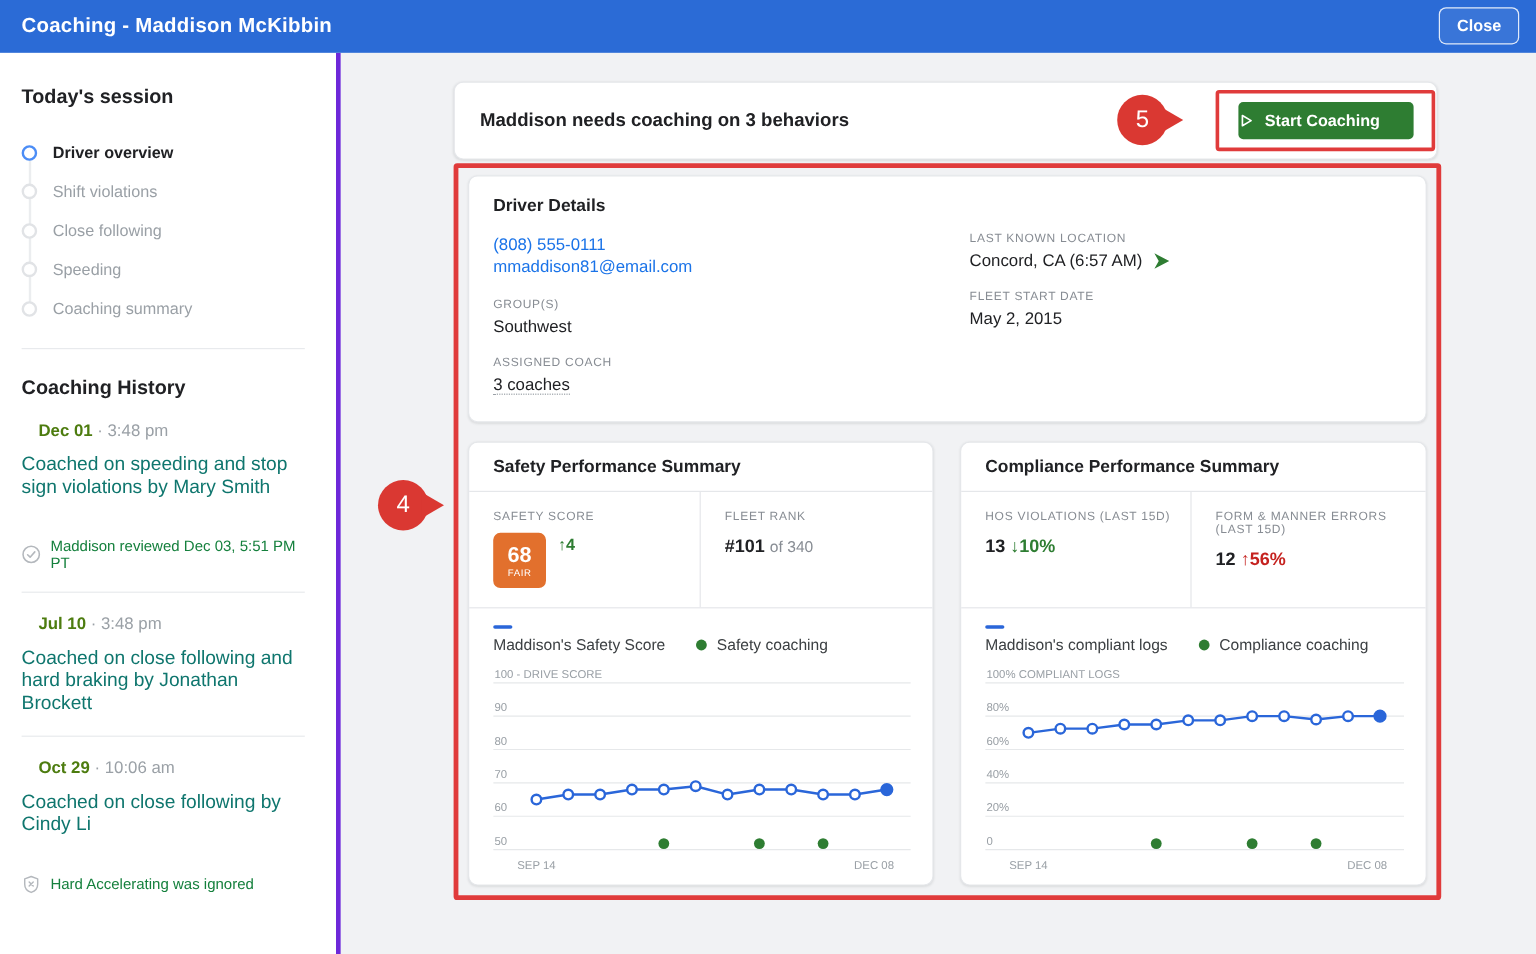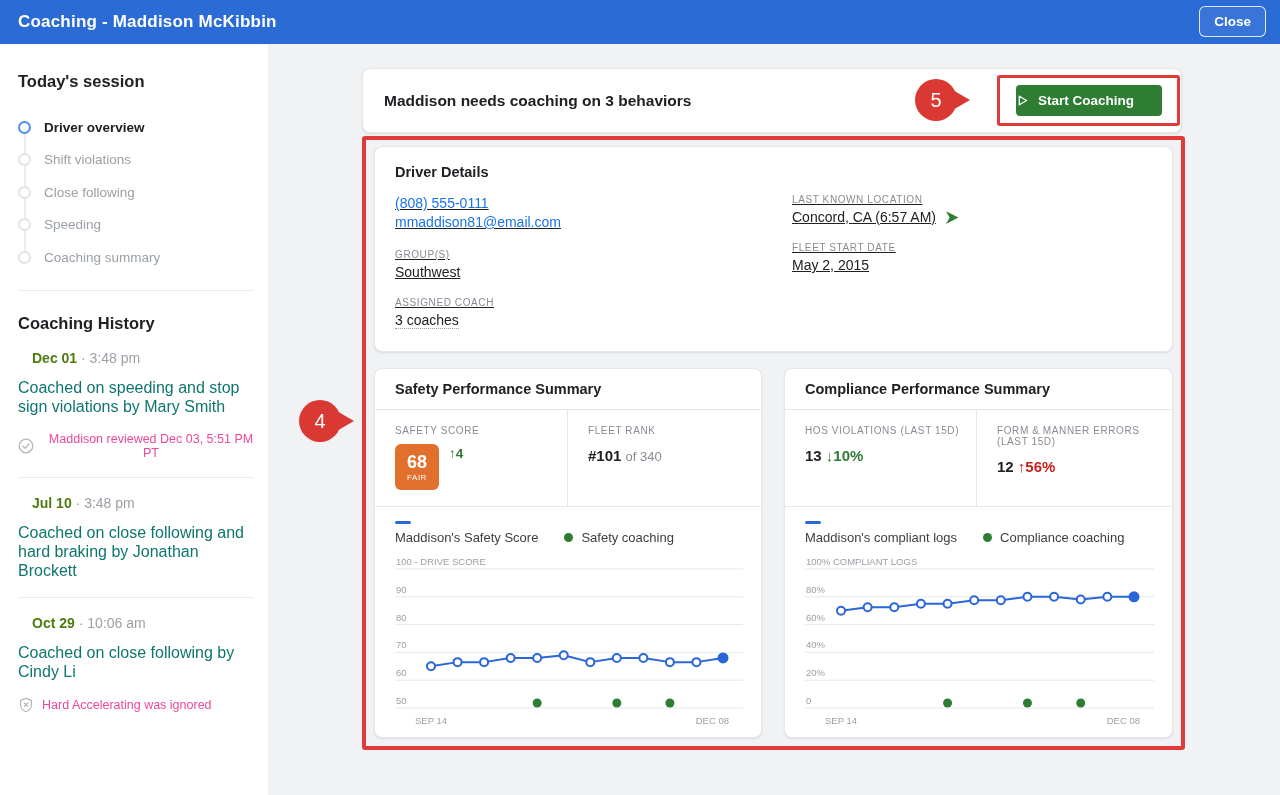--- a/index.html
+++ b/index.html
@@ -24,34 +24,34 @@
   .step.active .step-dot { border-color:#4c8df6; }
   .step-label { font-size:13.5px; color:#9aa0a6; }
   .step.active .step-label { color:#202124; font-weight:bold; }
   .side-divider { height:1px; background:#e8eaed; margin:16px 6px 0 0; }
   .history-title { font-size:16.5px; font-weight:bold; margin-top:23px; }
   .h-entry { padding-top:17px; }
   .h-daterow { font-size:14px; }
   .h-date { font-weight:bold; color:#4d7c0f;padding-left:14px; }
   .h-sep, .h-time { color:#9aa0a6; }
   .h-text { font-size:16px; color:#0f766e; line-height:19px; margin-top:12px; width:232px; }
-  .h-note { display:flex; align-items:center; gap:8px; margin-top:16px; color:#ec4899; font-size:12.5px;text-align:center; }
+  .h-note { display:flex; align-items:center; gap:8px; margin-top:32px; color:#15803d; font-size:12.5px; }
   .h-note svg { flex:0 0 auto; }
   .h-divider { height:1px; background:#e8eaed; margin:17px 6px 0 0; }
   
-  .main { position:absolute; left:268px; top:44px; width:996px; height:751px; background:#f1f2f4; }
+  .main { position:absolute; left:284px; top:44px; width:996px; height:751px; background:#f1f2f4; }
   .card { position:absolute; background:#fff; border:1px solid #e5e7ea; border-radius:8px; box-shadow:0 1px 2px rgba(60,64,67,.12); }
   .banner-card { left:94px; top:24px; width:820px; height:65px; display:flex; align-items:center; }
   .banner-title { font-size:15.5px; font-weight:bold; color:#202124; margin-left:21px; }
   .start-btn { position:absolute; left:748px; top:41px; width:146px; height:31px; background:#2e7d32; border:none; border-radius:4px;
     color:#fff; font-size:13.5px; font-weight:bold; font-family:"Liberation Sans", sans-serif; display:flex; align-items:center; justify-content:flex-start; gap:9px; cursor:pointer; z-index:6; }
   
   .driver-card { left:106px; top:102px; width:799px; height:206px; padding:17px 20px; }
   .card-title { font-size:14.5px; font-weight:bold; color:#202124; }
-  .dd-cols { display:flex; margin-top:14px;text-decoration:underline; }
+  .dd-cols { display:flex; margin-top:14px; }
   .dd-col-left { width:397px; }
   .dd-col-right { flex:1; }
   .link { color:#1a73e8; font-size:14px; text-decoration:none; display:block; line-height:19px; cursor:pointer; }
   .mini-label { font-size:10px; color:#878c93; letter-spacing:.6px; margin-top:17px; }
   .mini-value { font-size:14px; color:#202124; margin-top:4px; }
   .dotted { border-bottom:1px dotted #9aa0a6; display:inline-block; cursor:pointer; }
   .loc-row { display:flex; align-items:center; gap:8px; }
   
   .sum-card { top:324px; height:370px; padding:0; }
   .safety-card { left:106px; width:388px; }

